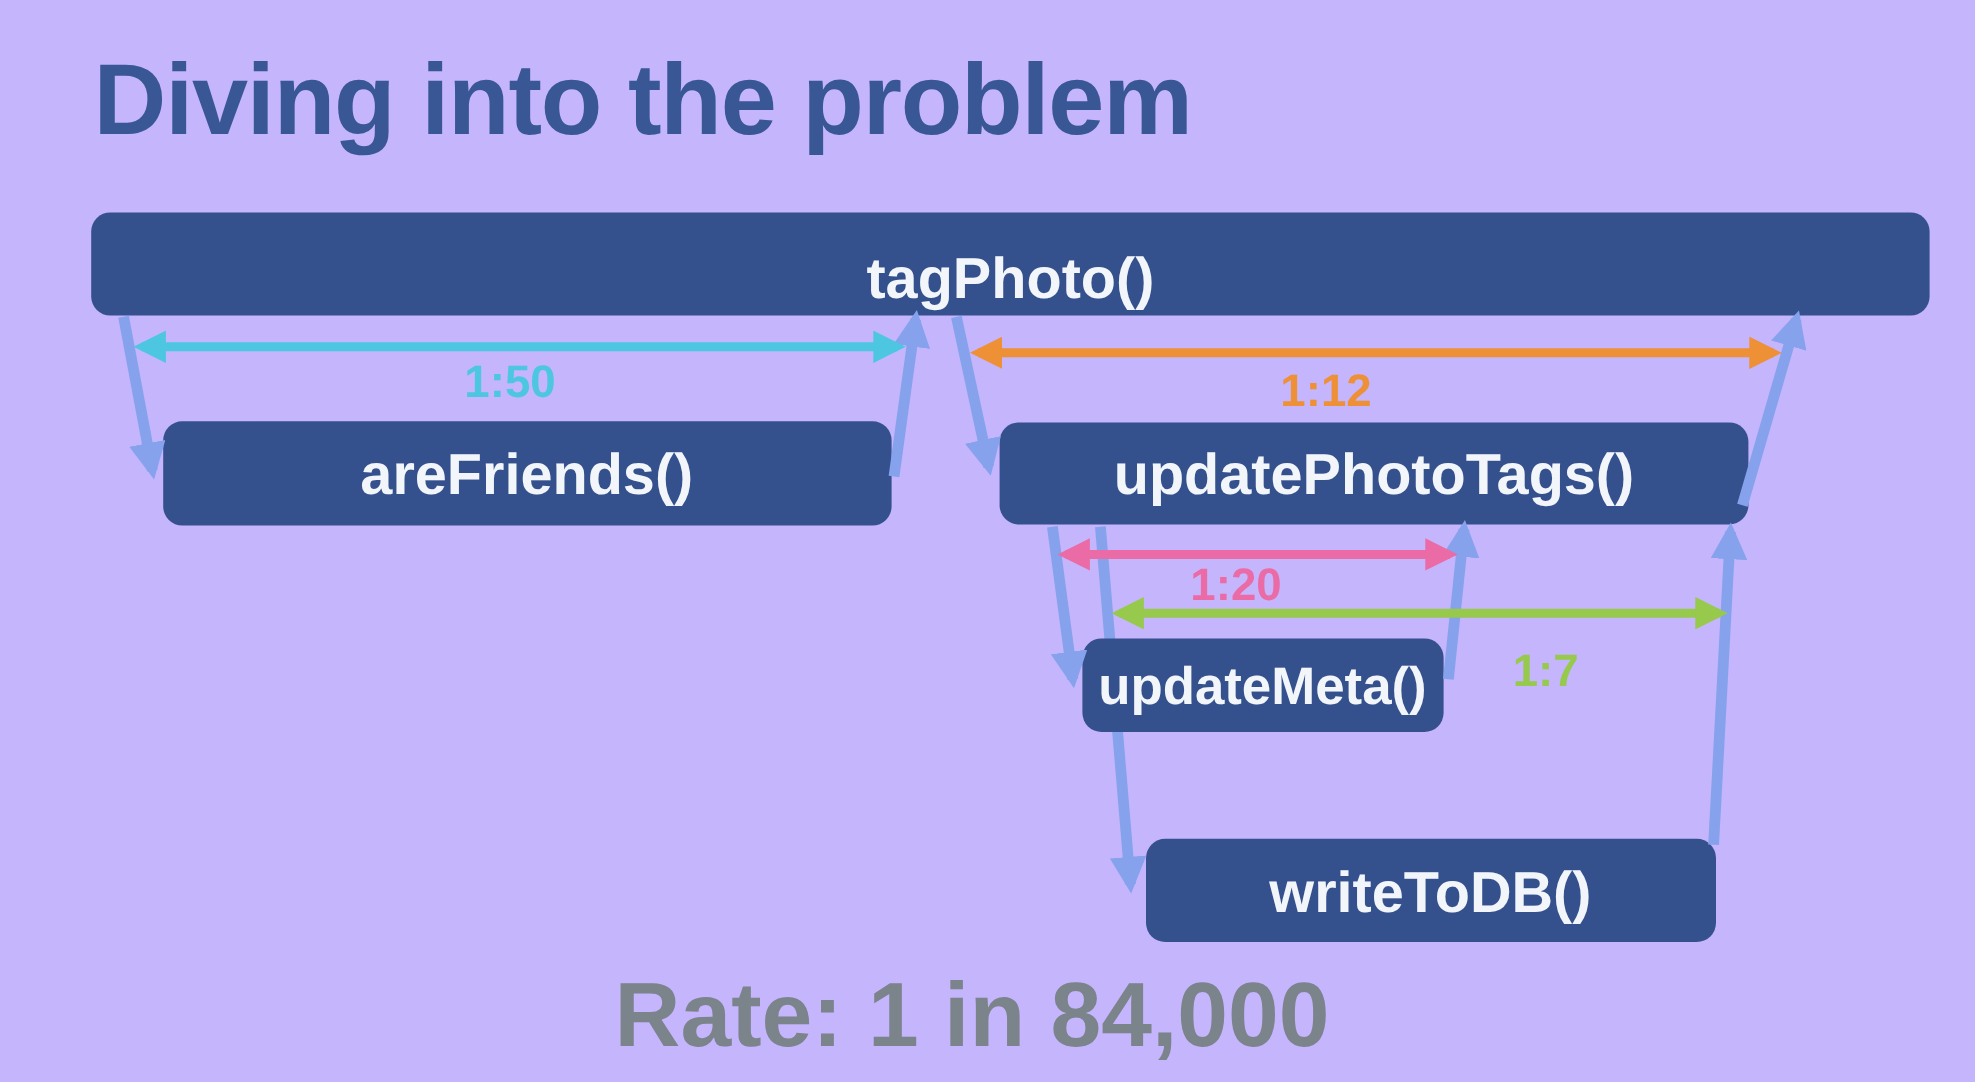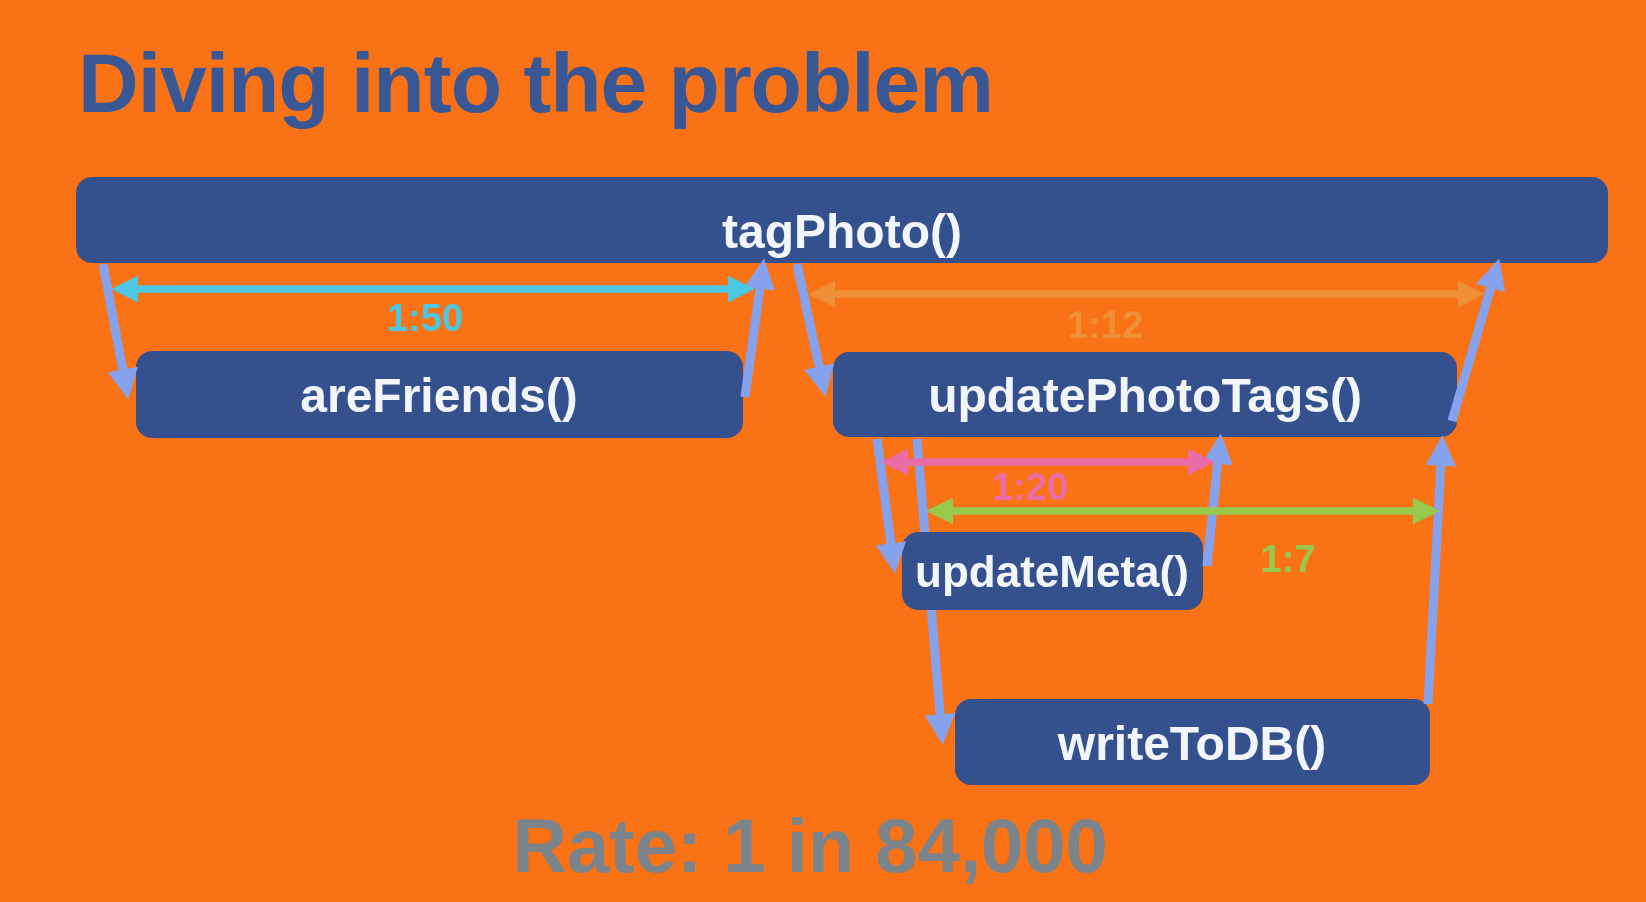--- a/index.html
+++ b/index.html
@@ -5,21 +5,21 @@
   html, body {
     margin: 0;
     padding: 0;
     background: #e9edf0;
     font-family: "Liberation Sans", sans-serif;
   }
   .slide {
     position: relative;
     width: 1646px;
     height: 902px;
-    background: #f97316;
+    background: #c4b5fd;
     overflow: hidden;
   }
   svg { display: block; }
   .node-label {
     fill: #f2f6fa;
     font-family: "Liberation Sans", sans-serif;
     font-weight: bold;
     text-anchor: middle;
   }
   .ratio-label {

